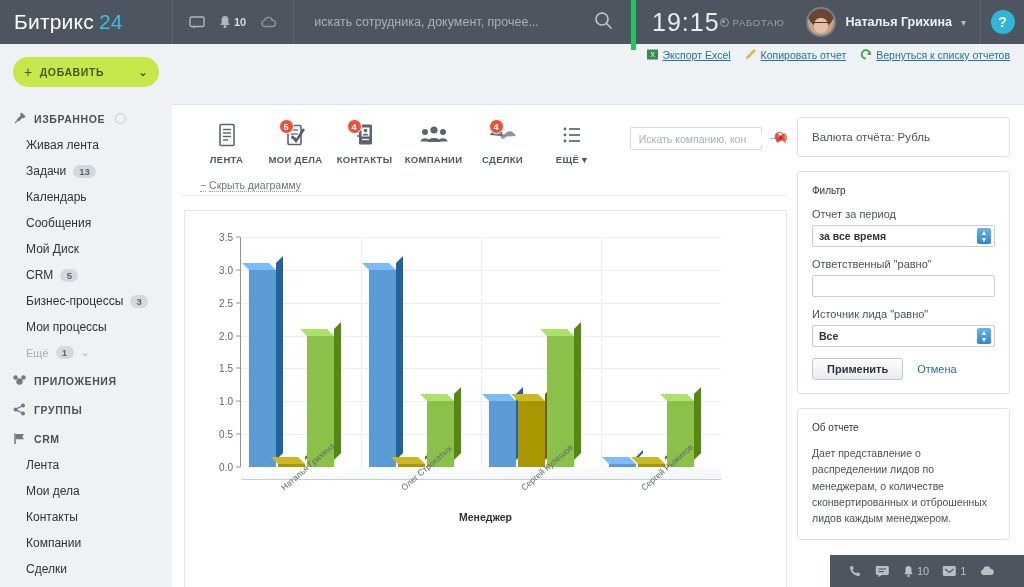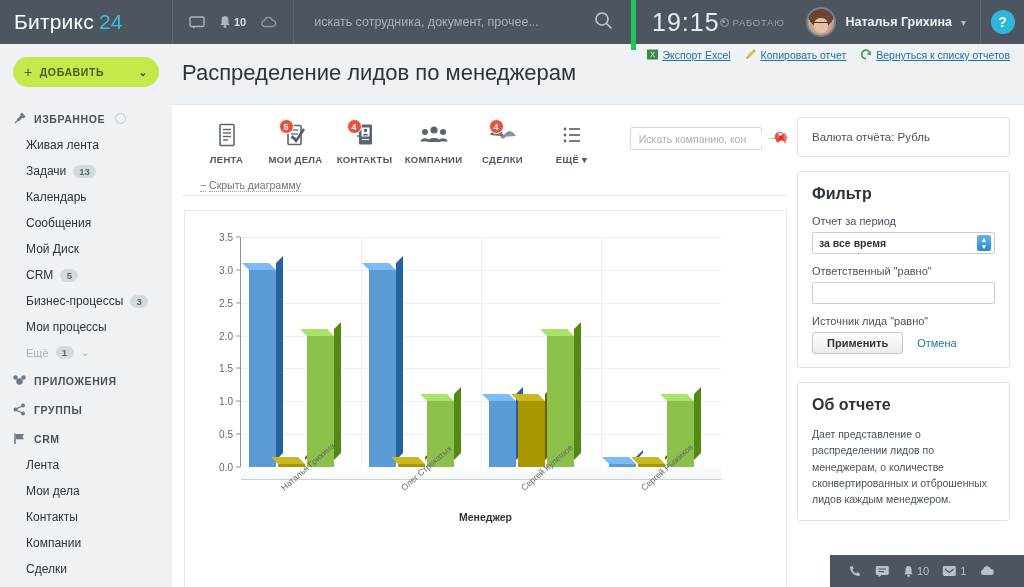--- a/index.html
+++ b/index.html
@@ -165,21 +165,21 @@
   .axis-title { position: absolute; left: 0; width: 100%; text-align: center;
       font-size: 10.5px; font-weight: bold; color: #2d3338; }
   .legend { position: absolute; left: 46px; bottom: 8px; width: 400px;
       display: flex; flex-wrap: wrap; }
   .lg-item { width: 50%; display: flex; align-items: center; gap: 7px; padding: 3px 0;
       font-size: 10px; color: #3f474e; }
   .sw { width: 12px; height: 12px; }
   
   .panel { border: 1px solid #dde2e6; border-radius: 3px; background: #fff;
       margin-bottom: 14px; padding: 13px 14px; }
-  .panel .ttl { font-size: 16px; color: #2d3338; font-weight: bold; margin-bottom: 12px; }
+  .panel .ttl { font-size: 10px; color: #2d3338; font-weight: normal; margin-bottom: 12px; }
   .panel .cur { font-size: 11.5px; color: #4a535b; }
   .fl-label { font-size: 11px; color: #4a535b; margin-bottom: 5px; }
   .fl-select, .fl-input {
     width: 100%; height: 22px; border: 1px solid #c7ced4; border-radius: 2px;
     background: #fff; font-size: 10.5px; color: #2d3338; font-family: inherit;
     padding: 0 6px; margin-bottom: 11px; display: flex; align-items: center;
     position: relative; font-weight: bold;
   }
   .fl-input { font-weight: normal; }
   .sel-arrow {
@@ -357,21 +357,20 @@
   <div class="nav-item">
     <span>Компании</span>
   </div>
   <div class="nav-item">
     <span>Сделки</span>
   </div>
 </div>
 
 <div class="main">
   <div class="page-head">
-    <div class="page-title">Распределение лидов по менеджерам</div>
     <div class="head-links">
       <span class="hl">
         <span>
           <svg width="12" height="11" viewBox="0 0 12 11">
               <rect x="0" y="0.5" width="11" height="10" fill="#3a8a4a"></rect>
               <text x="5.5" y="8" font-size="7" fill="#fff" text-anchor="middle" font-family="Liberation Sans">X</text>
             </svg>
         </span>
         <a>Экспорт Excel</a>
       </span>
@@ -606,20 +605,24 @@
         <div class="fl-label">Отчет за период</div>
         <div class="fl-select">
           <span>за все время</span>
           <span class="sel-arrow">▲<br>▼</span>
         </div>
         <div class="fl-label">Ответственный "равно"</div>
         <div class="fl-input">
           <span></span>
         </div>
         <div class="fl-label">Источник лида "равно"</div>
+        <div class="fl-select">
+          <span>Все</span>
+          <span class="sel-arrow">▲<br>▼</span>
+        </div>
         <div class="btn-row">
           <button class="btn-apply">Применить</button>
           <span class="btn-cancel">Отмена</span>
         </div>
       </div>
 
       <div class="panel">
         <div class="ttl">Об отчете</div>
         <div class="about-txt">Дает представление о распределении лидов по менеджерам, о количестве сконвертированных и отброшенных лидов каждым менеджером.</div>
       </div>

